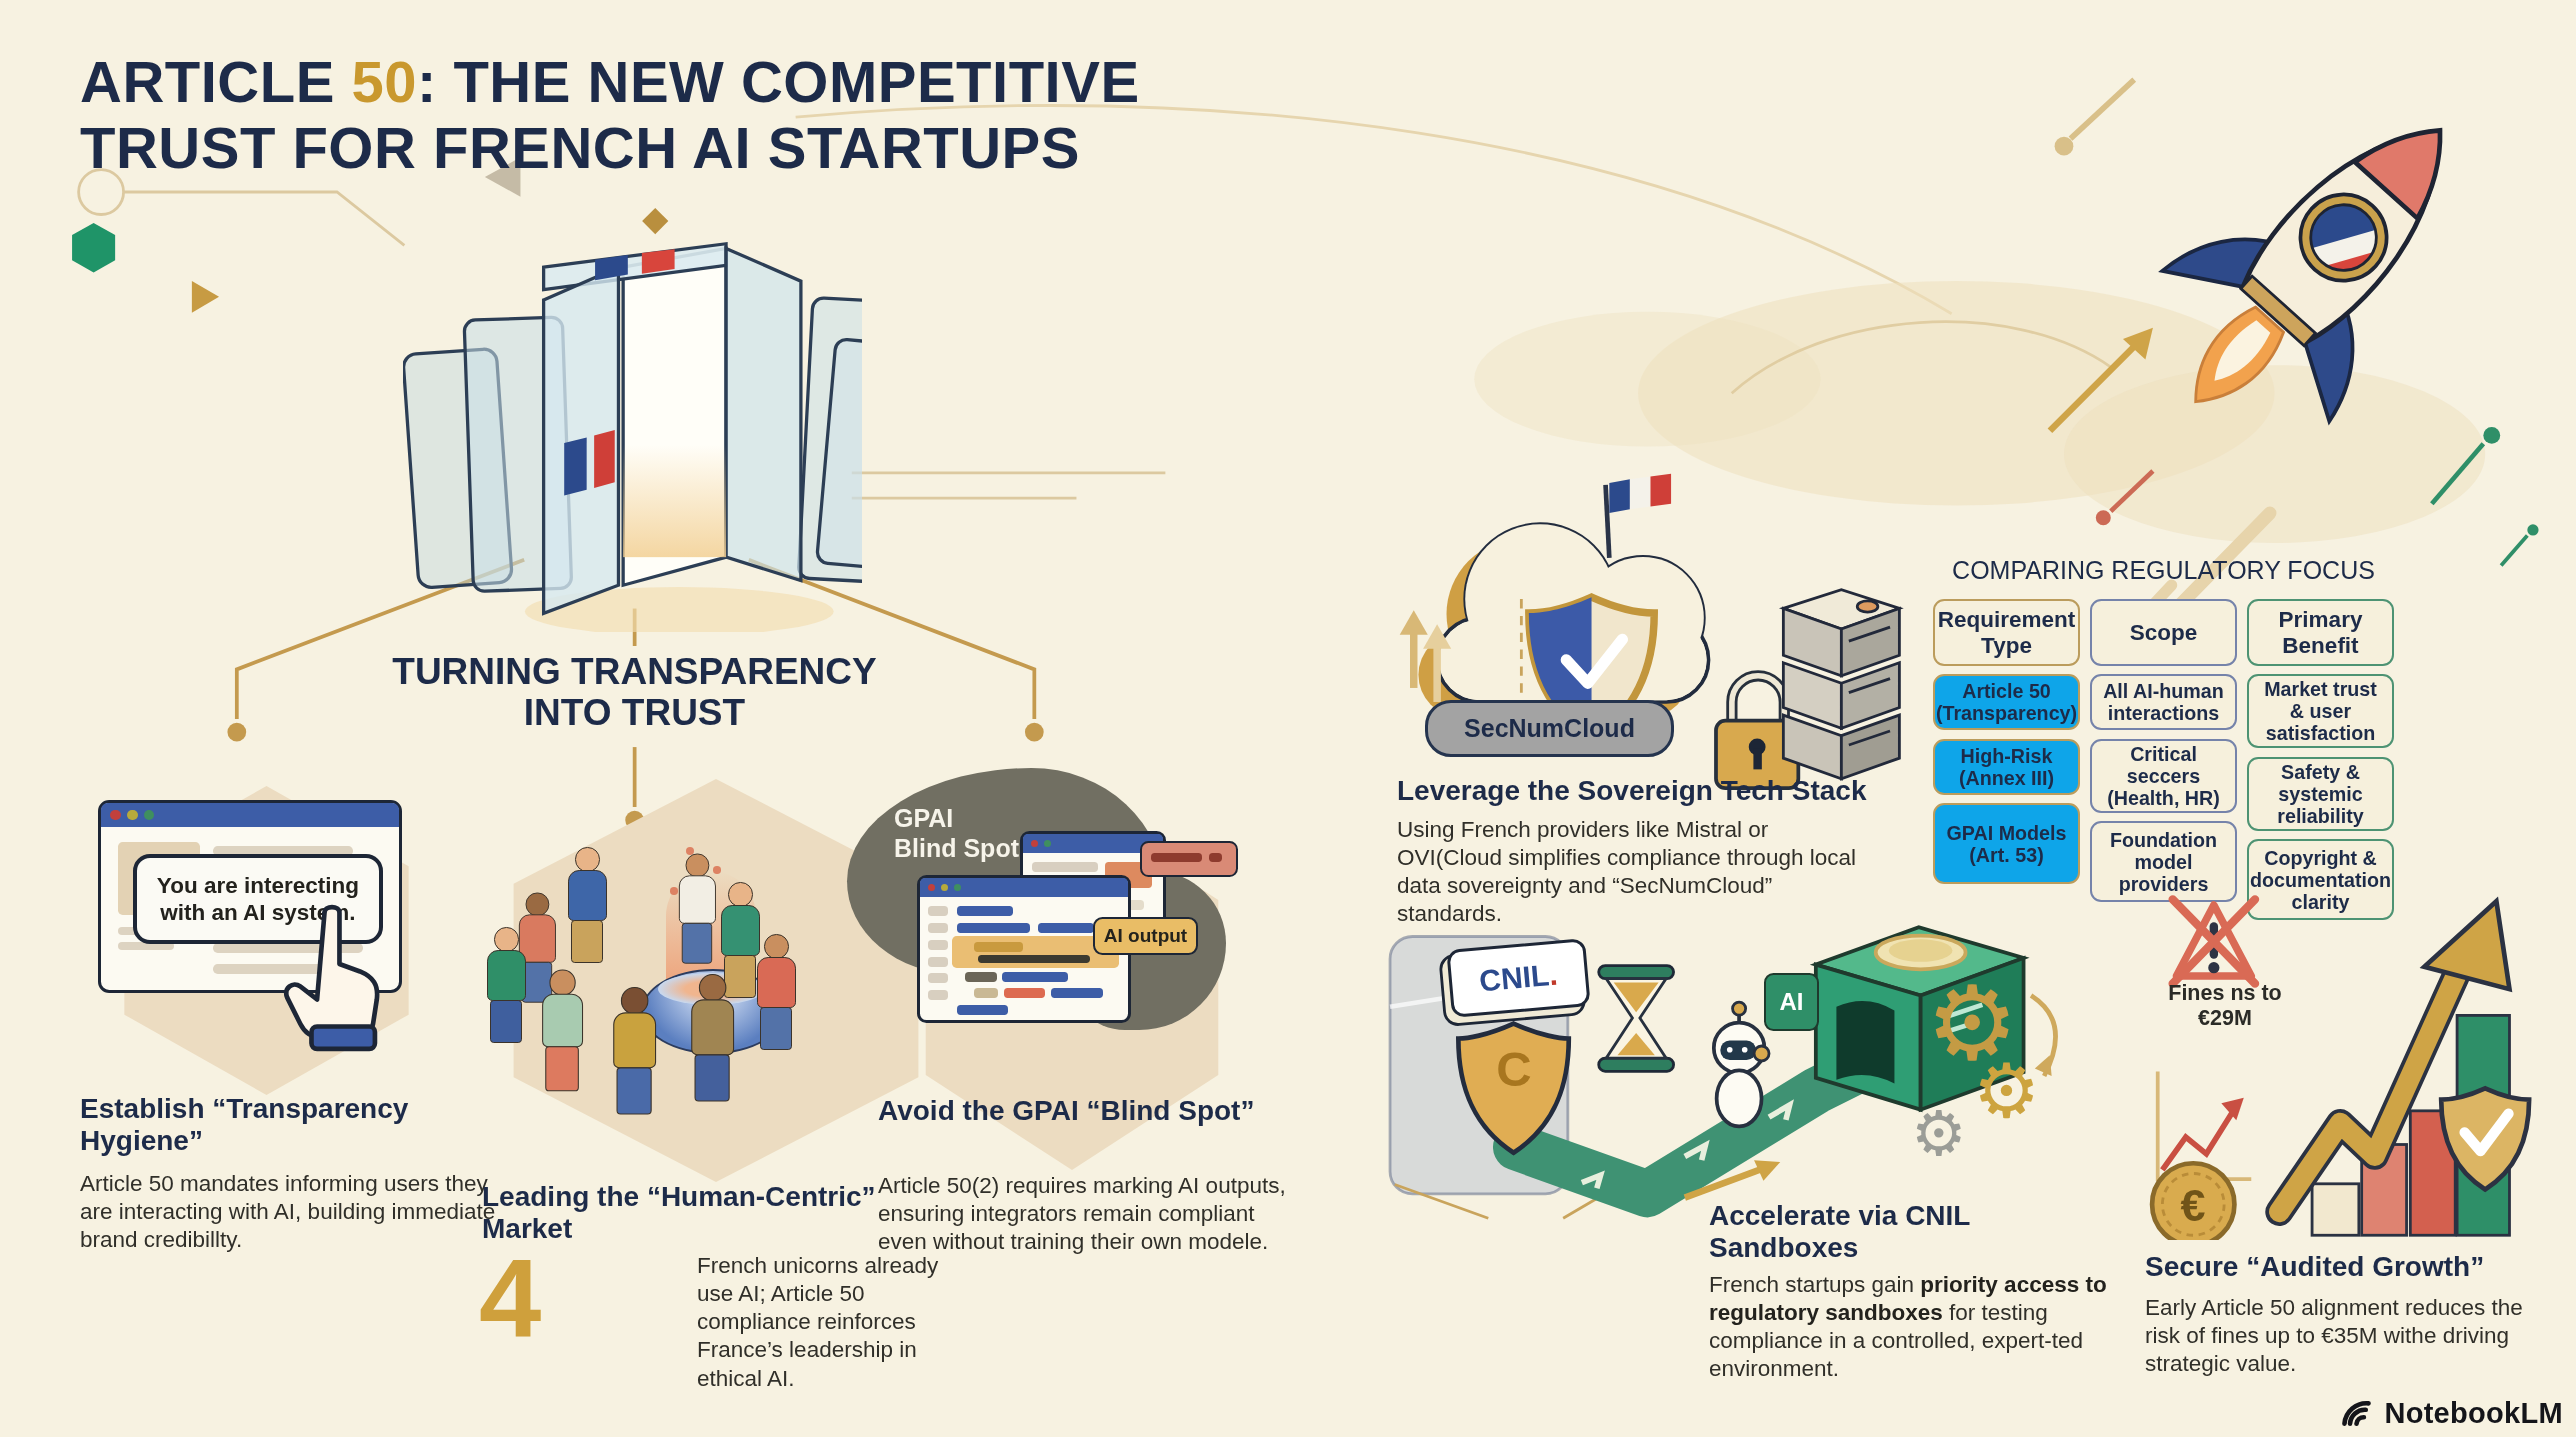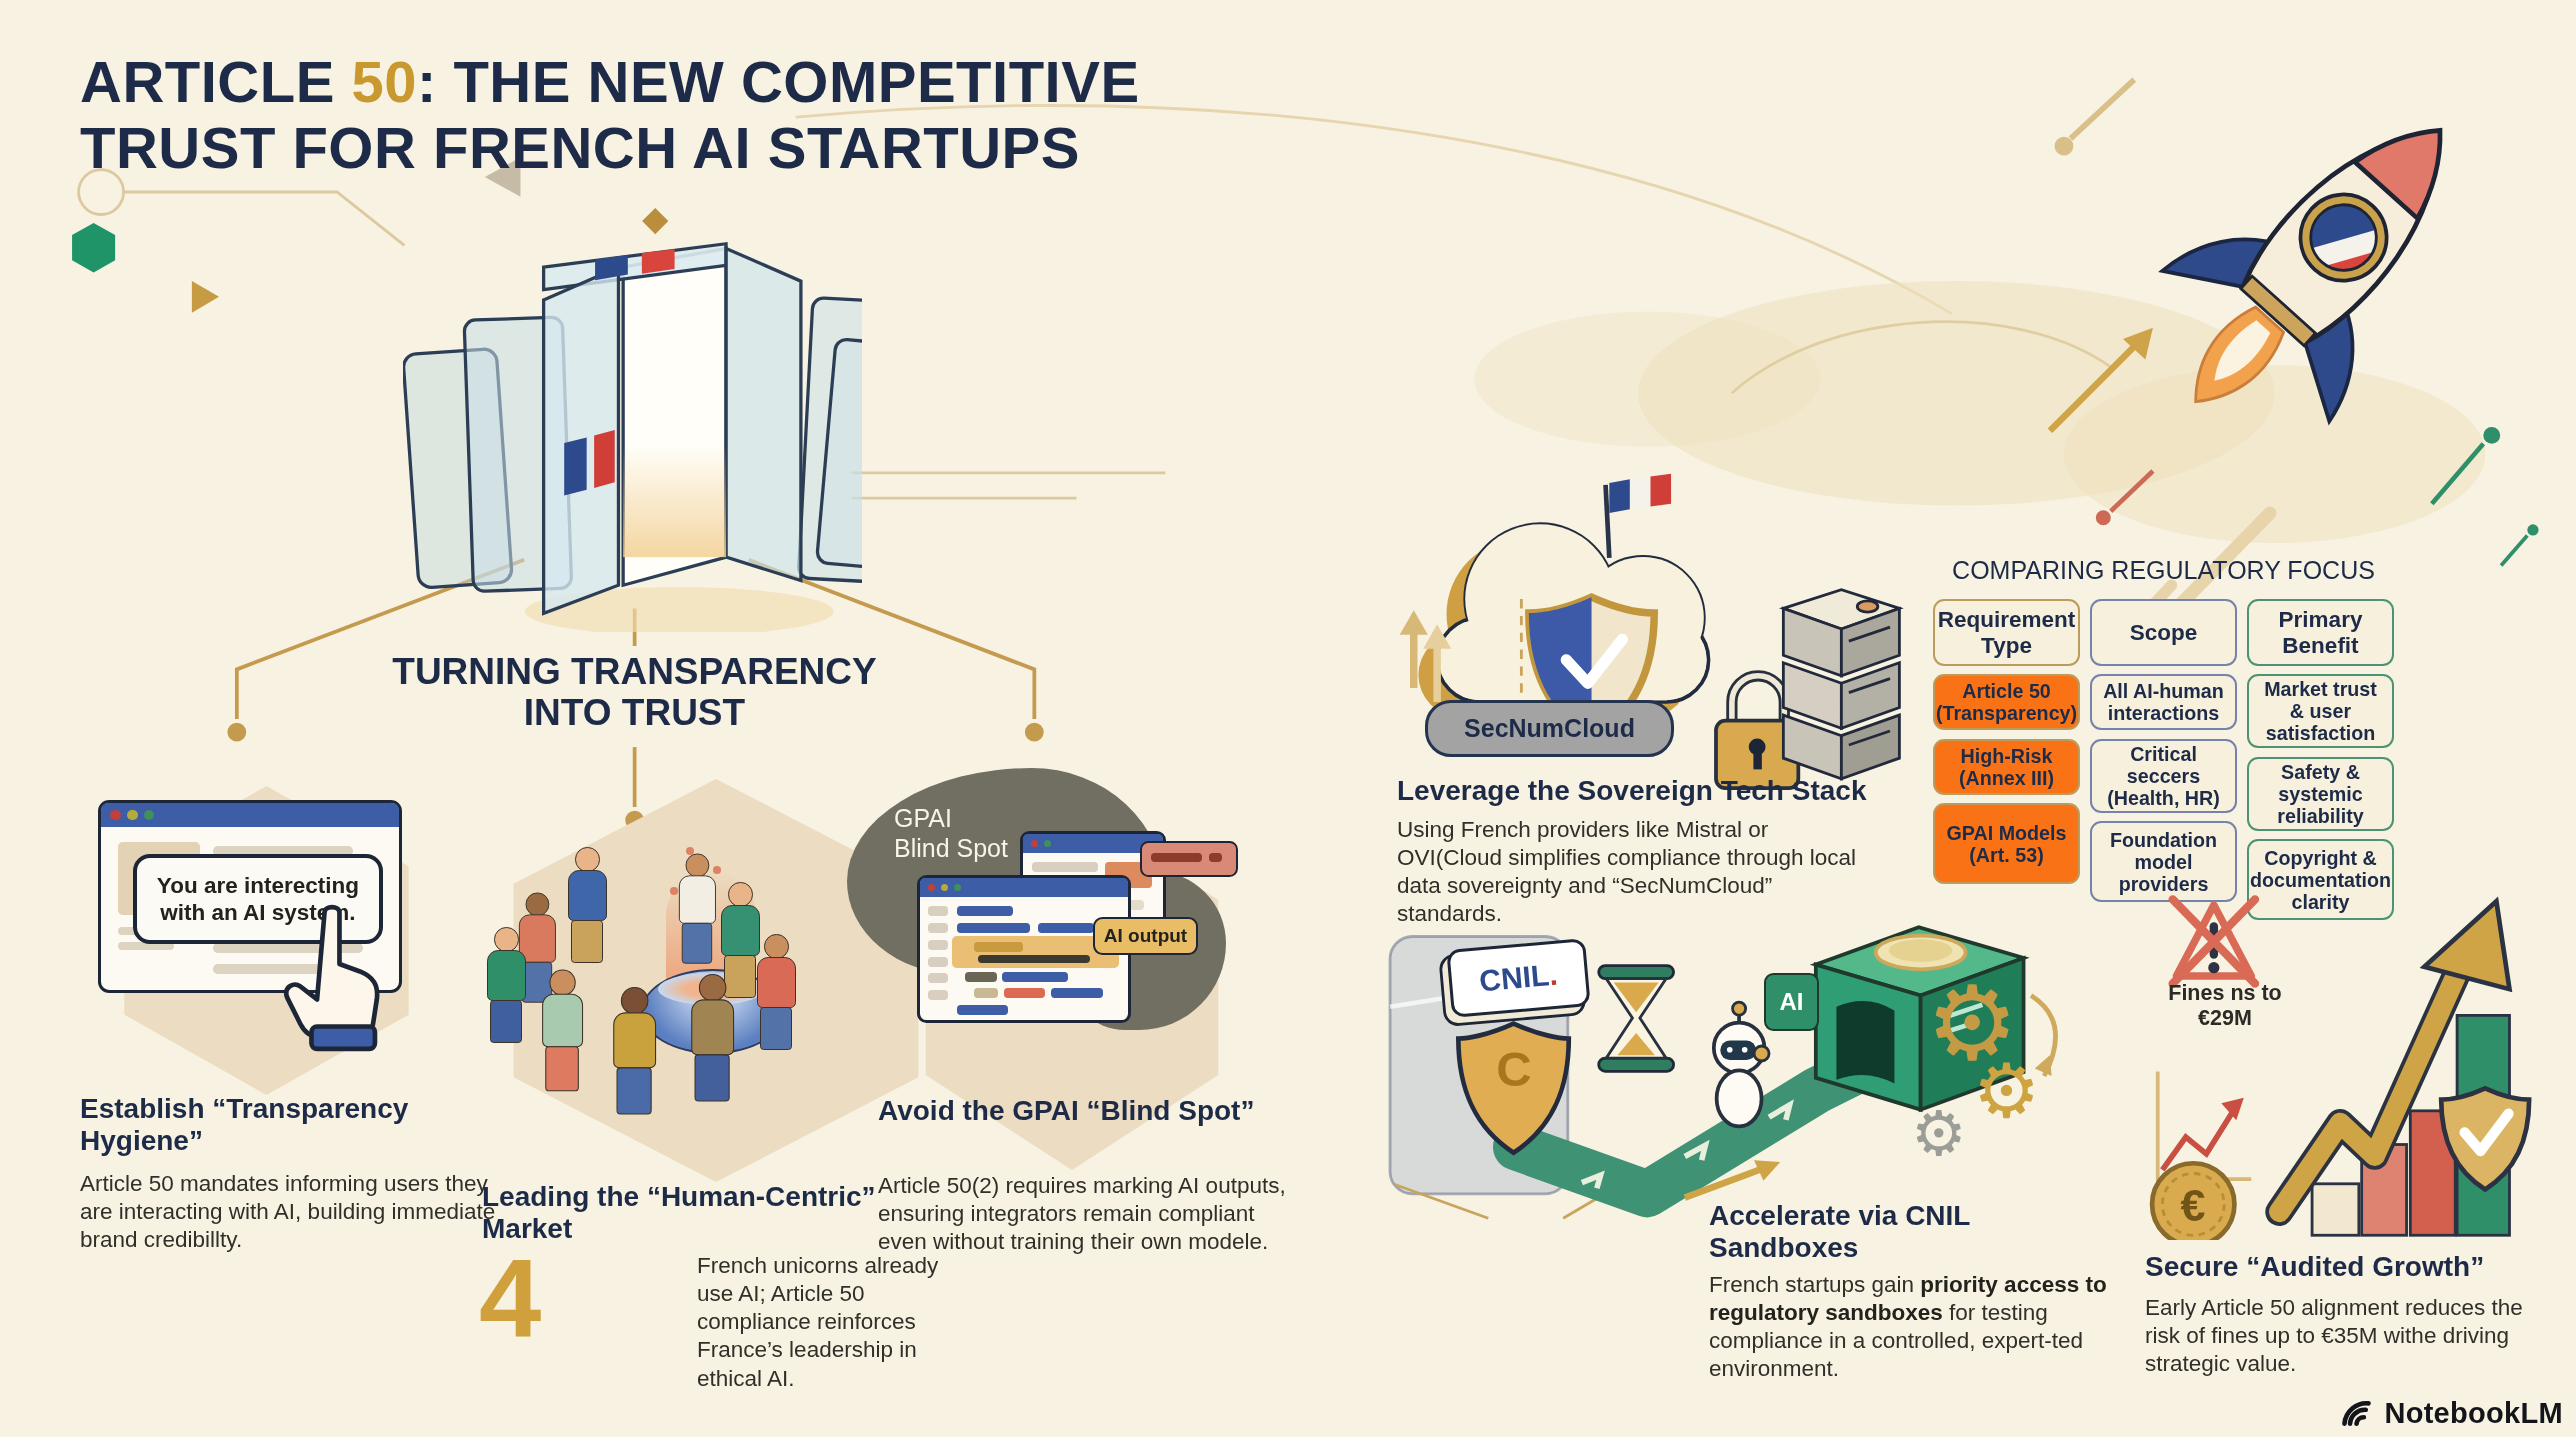--- a/index.html
+++ b/index.html
@@ -38,21 +38,21 @@
   .cl{position:absolute;height:10.3px;border-radius:3.7px;}
 
   
   .tcell{border-radius:11.2px;display:flex;align-items:center;justify-content:center;
          text-align:center;font-weight:700;color:#1d2b49;background:#f6f0dc;
          padding:1.9px 5.6px;box-sizing:border-box;margin-bottom:8.4px;line-height:1.12;}
   .tcol{position:absolute;width:147px;}
   .c-gold .tcell{border:2.8px solid #bb9c5c;}
   .c-blue .tcell{border:2.8px solid #7583aa;}
   .c-green .tcell{border:2.8px solid #4d9373;}
-  .c-gold .tcell.data{background:#f97316;}
+  .c-gold .tcell.data{background:#0ea5e9;}
   .th{min-height:67px;font-size:22.5px;}
   .td{min-height:56px;font-size:19.7px;}
   .r3{min-height:81px;}
 
   
   .person{position:absolute;width:52px;height:140px;}
   .p-head{position:absolute;left:15px;top:0;width:22.5px;height:22.5px;border-radius:50%;border:1.9px solid #3b332a;}
   .p-body{position:absolute;left:7.5px;top:22.5px;width:37px;height:49px;border-radius:11.2px 11.2px 5.6px 5.6px;border:1.9px solid #3b332a;}
   .p-legs{position:absolute;left:11.2px;top:73px;width:30px;height:41px;border-radius:3.7px;border:1.9px solid #3b332a;}
 
@@ -228,21 +228,21 @@
         <span class="p-legs" style="background:#5372a8"></span>
       </div>
   </div>
   <div class="abs card-head" style="left:482px;top:1181px;width:412px">Leading the “Human-Centric” Market</div>
   <div class="abs stat-big" style="left:479px;top:1243px">4</div>
   <div class="abs body-txt" style="left:697px;top:1252px;width:248px">French unicorns already use AI; Article 50 compliance reinforces France’s leadership in ethical AI.</div>
 
   <div class="abs hex" style="left:913px;top:805px;width:318px;height:365px"></div>
   <div class="abs blob" style="left:847px;top:768px;width:318px;height:206px;border-radius:58% 42% 65% 35% / 55% 60% 40% 45%"></div>
   <div class="abs blob" style="left:1067px;top:871px;width:159px;height:159px;border-radius:50% 50% 60% 40%"></div>
-  <div class="abs nowrapfix" style="left:894px;top:803px;width:206px;font-size:25px;font-weight:400;color:#f7f4ea;line-height:1.2">GPAI
+  <div class="abs nowrapfix" style="left:894px;top:803px;width:206px;font-size:25px;font-weight:700;color:#f7f4ea;line-height:1.2">GPAI
 Blind Spot</div>
 
   <div class="abs codewin" style="left:1020px;top:831px;width:140px;height:112px">
     <div class="bar">
         <span class="dot" style="width:7.5px;height:7.5px;background:#c2403c"></span>
         <span class="dot" style="width:7.5px;height:7.5px;background:#3f8f5f"></span>
       </div>
     <div class="cl" style="left:9.4px;top:28px;width:66px;background:#d8cfc0"></div>
     <div class="cl" style="left:9.4px;top:45px;width:51px;background:#d8cfc0"></div>
     <div class="cl" style="left:82px;top:28px;width:47px;height:26px;background:#dd8a5f"></div>

